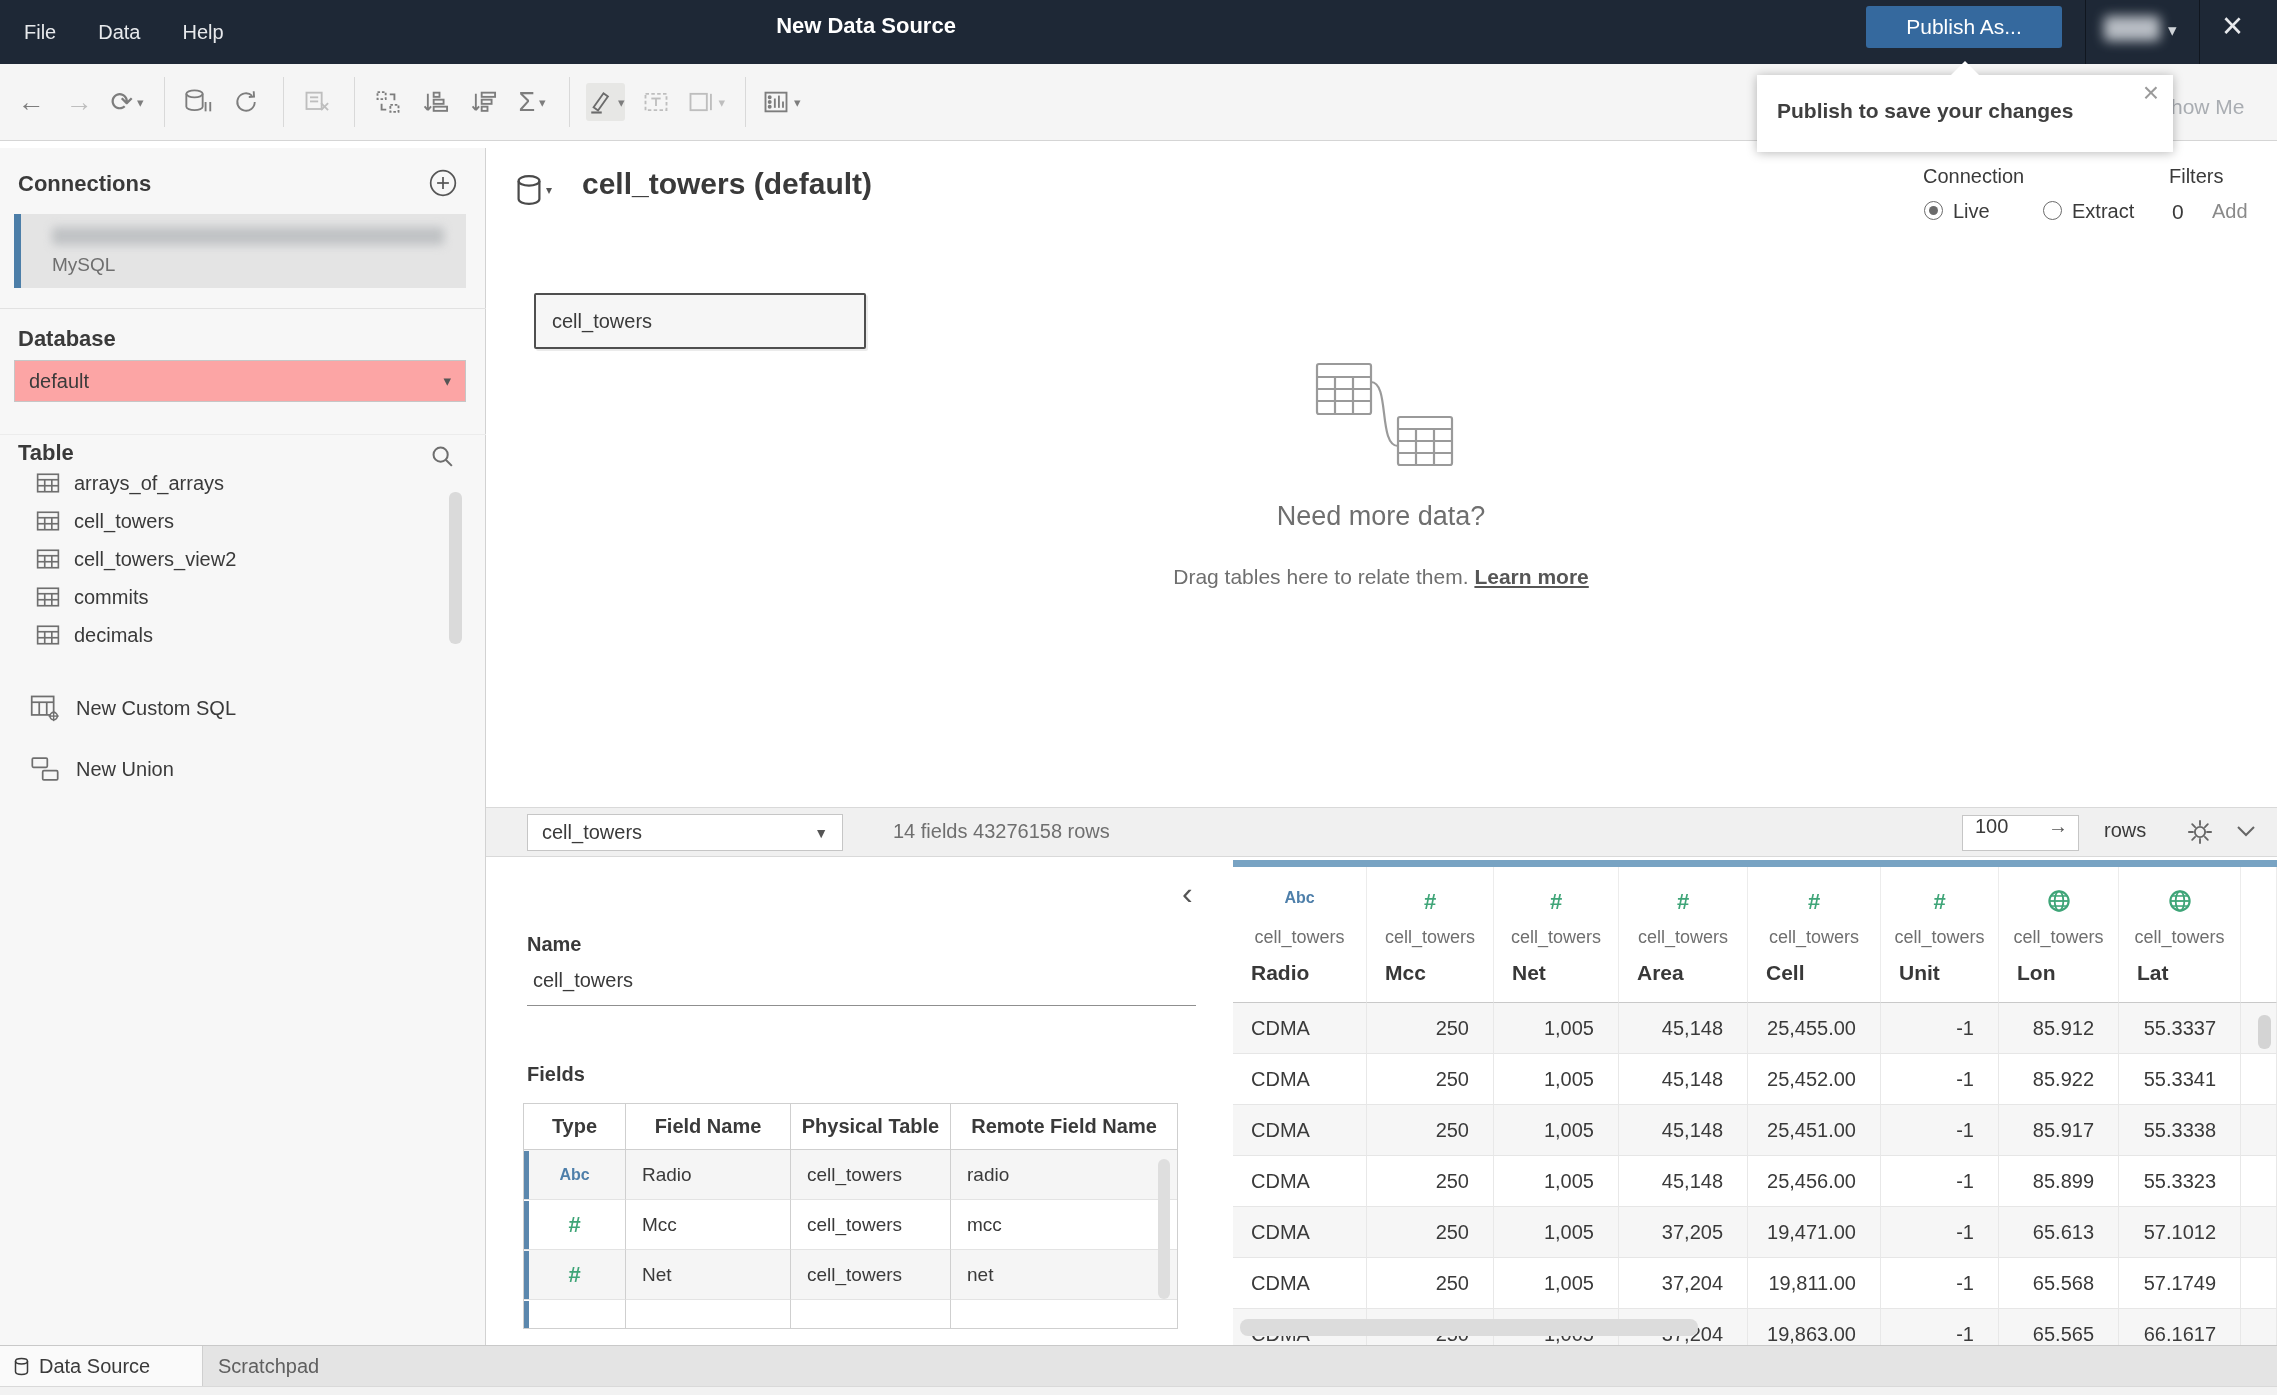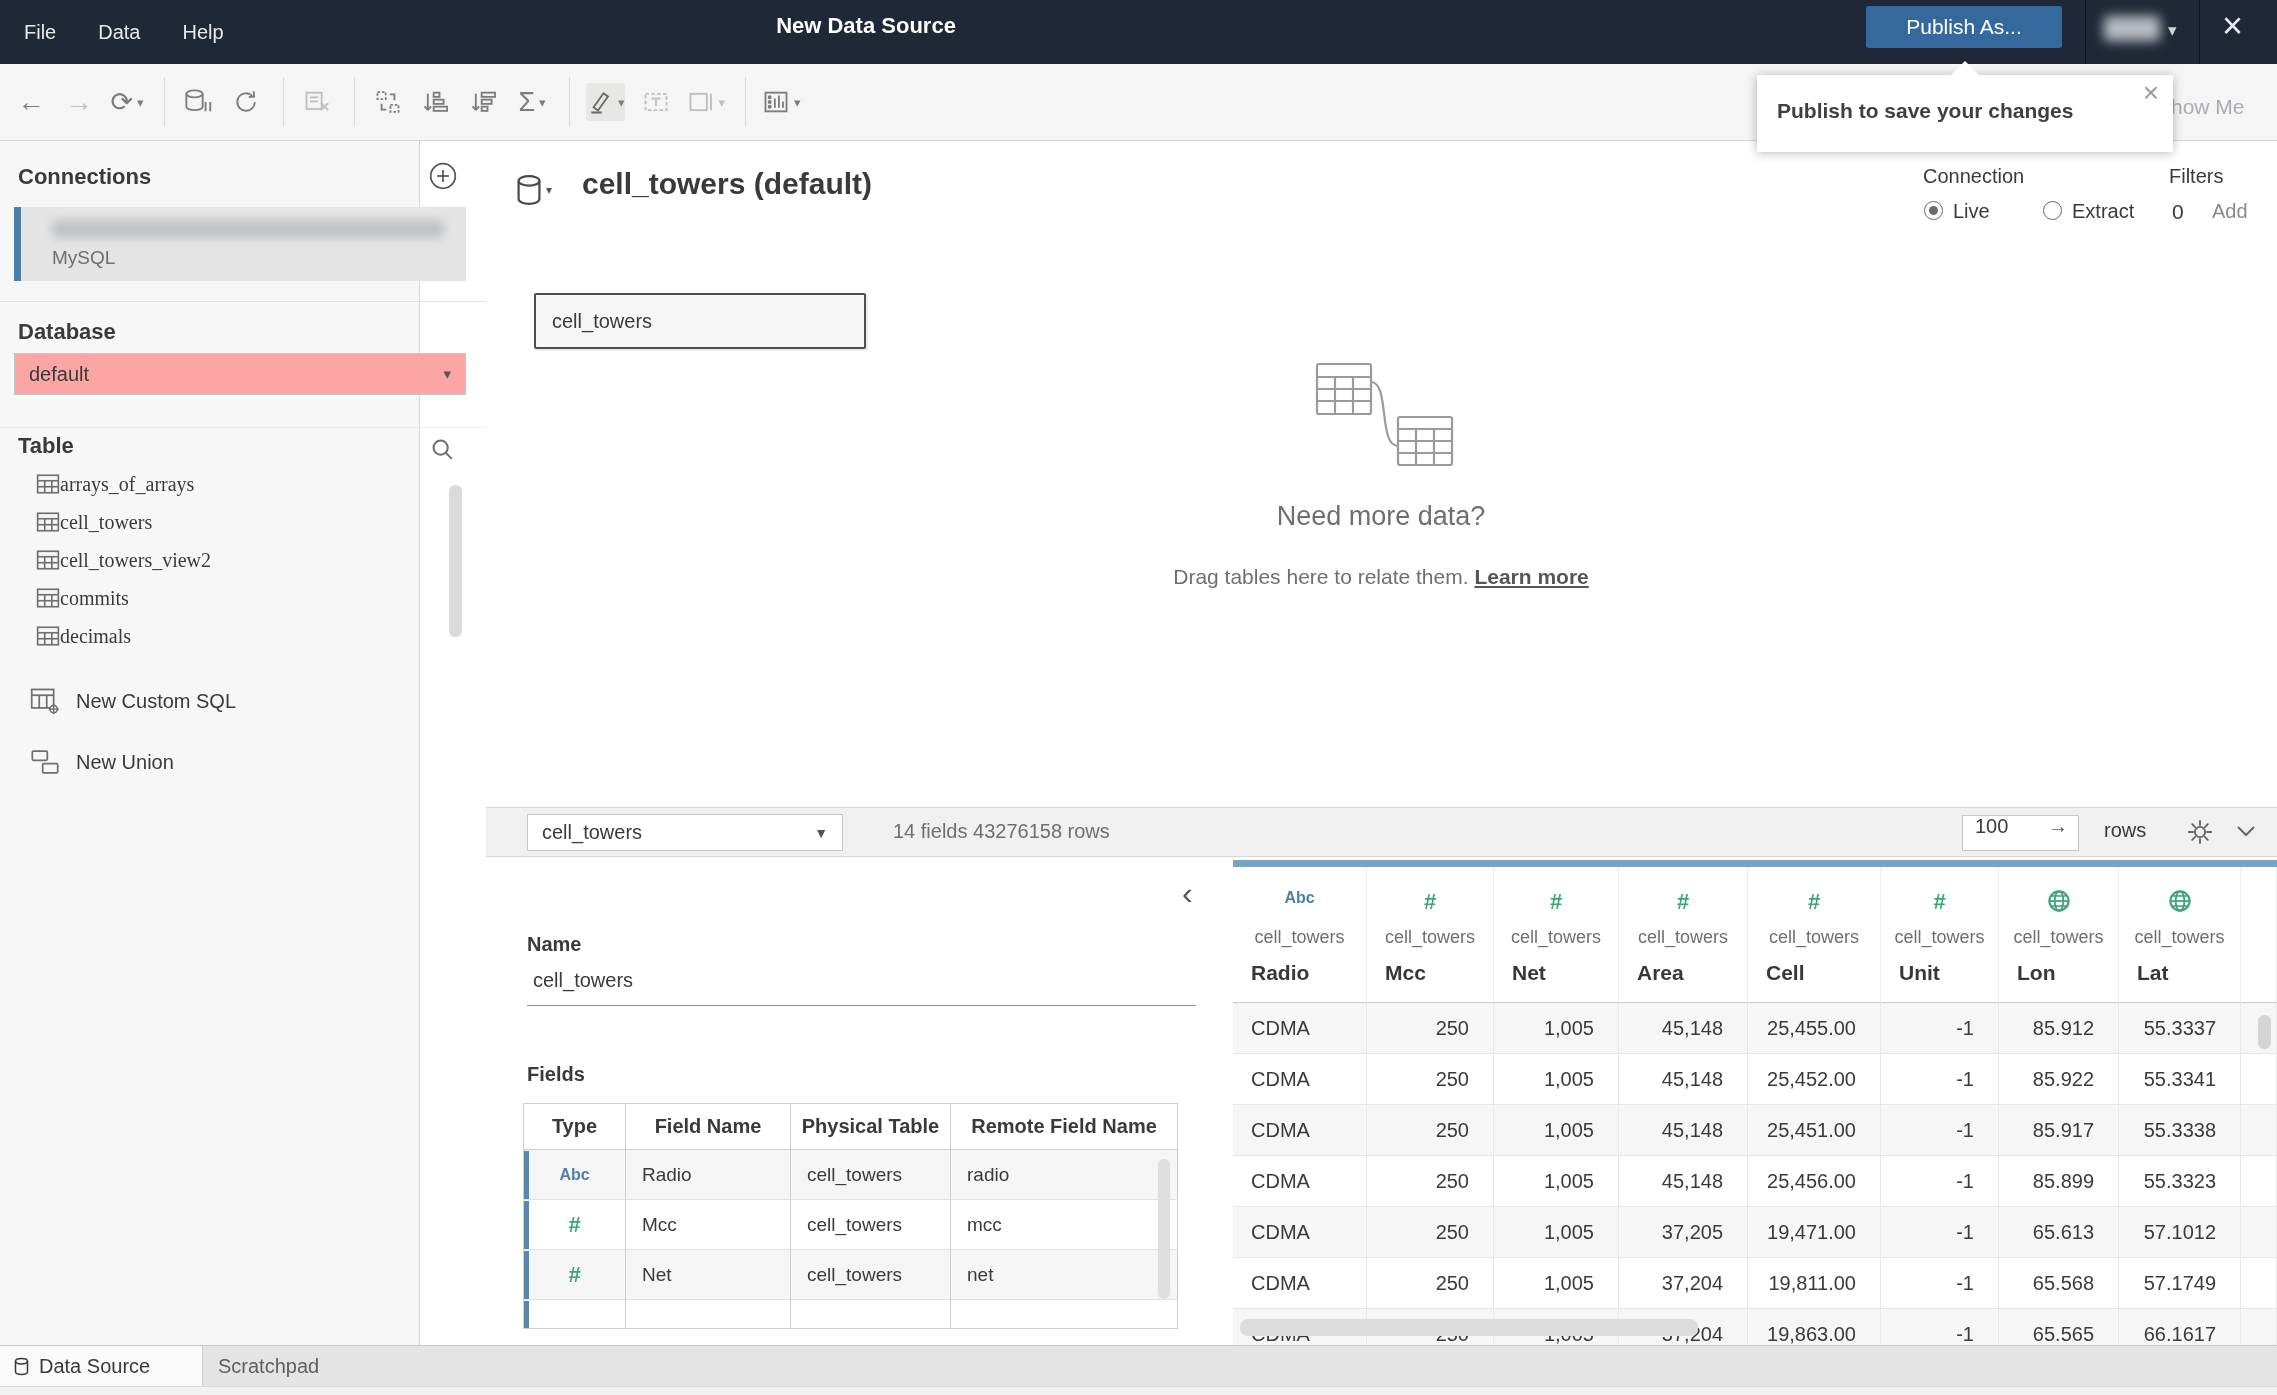--- a/index.html
+++ b/index.html
@@ -36,37 +36,37 @@
   
   .showme { position:absolute; left:2157px; top:95px; font-size:21px; color:#a9adb2; z-index:4; }
   .tooltip { position:absolute; left:1757px; top:75px; width:416px; height:77px; background:#fff;
              box-shadow:0 1px 10px rgba(0,0,0,.28); z-index:5; }
   .tooltip::before { content:''; position:absolute; top:-14px; left:194px; border:14px solid transparent;
                      border-bottom:14px solid #fff; border-top:none; }
   .tooltip .txt { position:absolute; left:20px; top:24px; font-size:21px; font-weight:700; color:#3f3f3f; }
   .tooltip .tclose { position:absolute; right:14px; top:2px; font-size:28px; color:#9a9a9a; cursor:pointer; }
 
   
-  .sidebar { position:absolute; left:0; top:141px; width:420px; height:1204px; background:#f7f7f7;
+  .sidebar { position:absolute; left:0; top:148px; width:486px; height:1204px; background:#f7f7f7;
              border-right:1px solid #d2d2d2; }
   .sb-h { position:absolute; left:18px; font-size:22px; font-weight:700; color:#3a3a3a; }
   .plus-btn { position:absolute; left:428px; top:20px; cursor:pointer; }
   .conn-card { position:absolute; left:14px; top:66px; width:452px; height:74px; background:#e4e4e4; }
   .conn-bar { position:absolute; left:0; top:0; width:7px; height:74px; background:#4c7ea8; }
   .conn-blur { position:absolute; left:38px; top:13px; width:392px; height:18px; background:#b7babd;
                border-radius:3px; filter:blur(5px); opacity:.8; }
   .conn-sub { position:absolute; left:38px; top:40px; font-size:19px; color:#6f6f6f; }
   .sb-div { position:absolute; left:0; width:486px; height:1px; background:#e2e2e2; }
   .db-select { position:absolute; left:14px; top:212px; width:452px; height:42px; background:#fca5a5;
                border:1px solid #c6c6c6; font-size:20px; display:flex; align-items:center; padding-left:14px; cursor:pointer; }
   .db-select .caret { position:absolute; right:14px; color:#555; font-size:15px; }
   .search-btn { position:absolute; left:430px; top:296px; cursor:pointer; }
   .table-list { position:absolute; left:0; top:324px; width:470px; }
-  .tl-item { display:flex; align-items:center; height:38px; padding-left:36px; font-size:20px;
-             color:#3a3a3a; cursor:pointer;font-family:Liberation Serif, serif; }
+  .tl-item { display:flex; height:38px; padding-left:36px; gap:14px; font-size:20px;
+             color:#3a3a3a; cursor:pointer; }
   .side-scroll { position:absolute; left:449px; top:344px; width:13px; height:152px; background:#dadada; border-radius:6px; }
   .sb-action { position:absolute; left:30px; display:flex; align-items:center; gap:16px; font-size:20px;
                color:#3a3a3a; cursor:pointer; }
 
   
   .canvas { position:absolute; left:486px; top:141px; width:1791px; height:666px; background:#fff; }
   .ds-icon { position:absolute; left:30px; top:33px; }
   .ds-caret { position:absolute; left:60px; top:42px; font-size:12px; color:#555; }
   .ds-title { position:absolute; left:96px; top:26px; font-size:30px; font-weight:700; color:#3a3a3a; }
   .conn-label { position:absolute; left:1437px; top:24px; font-size:20px; }

